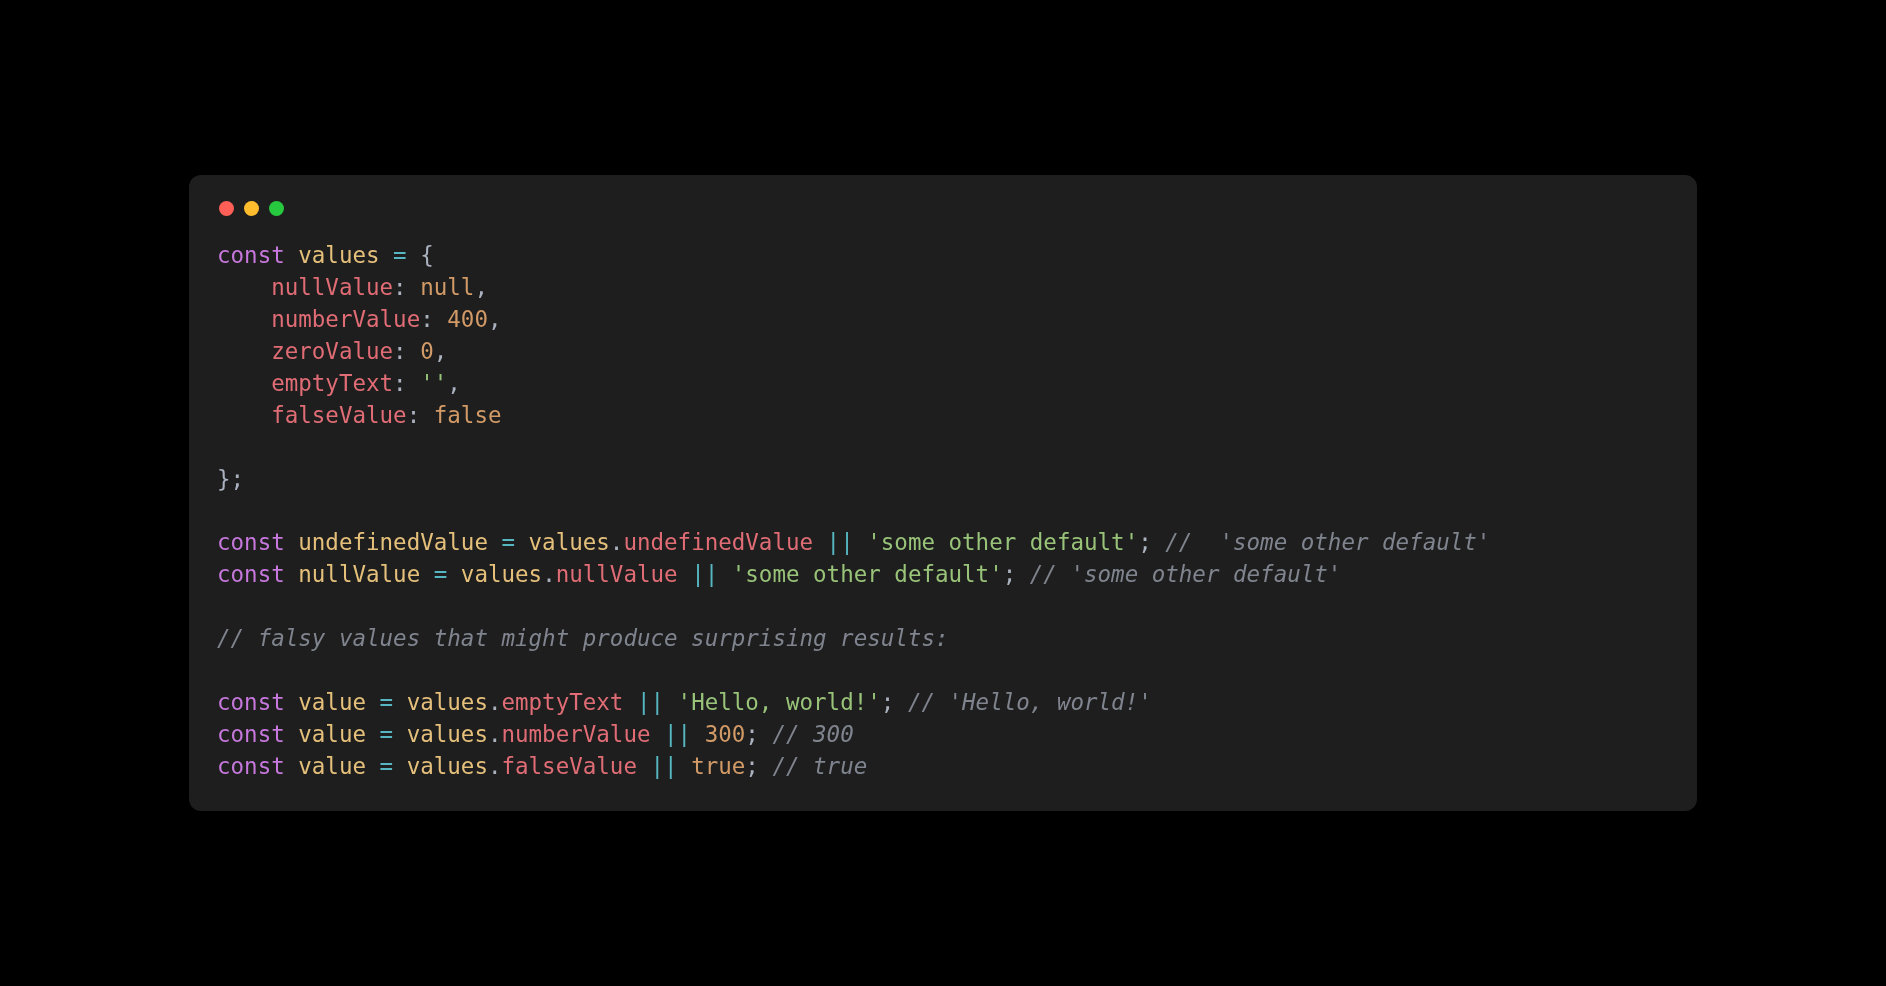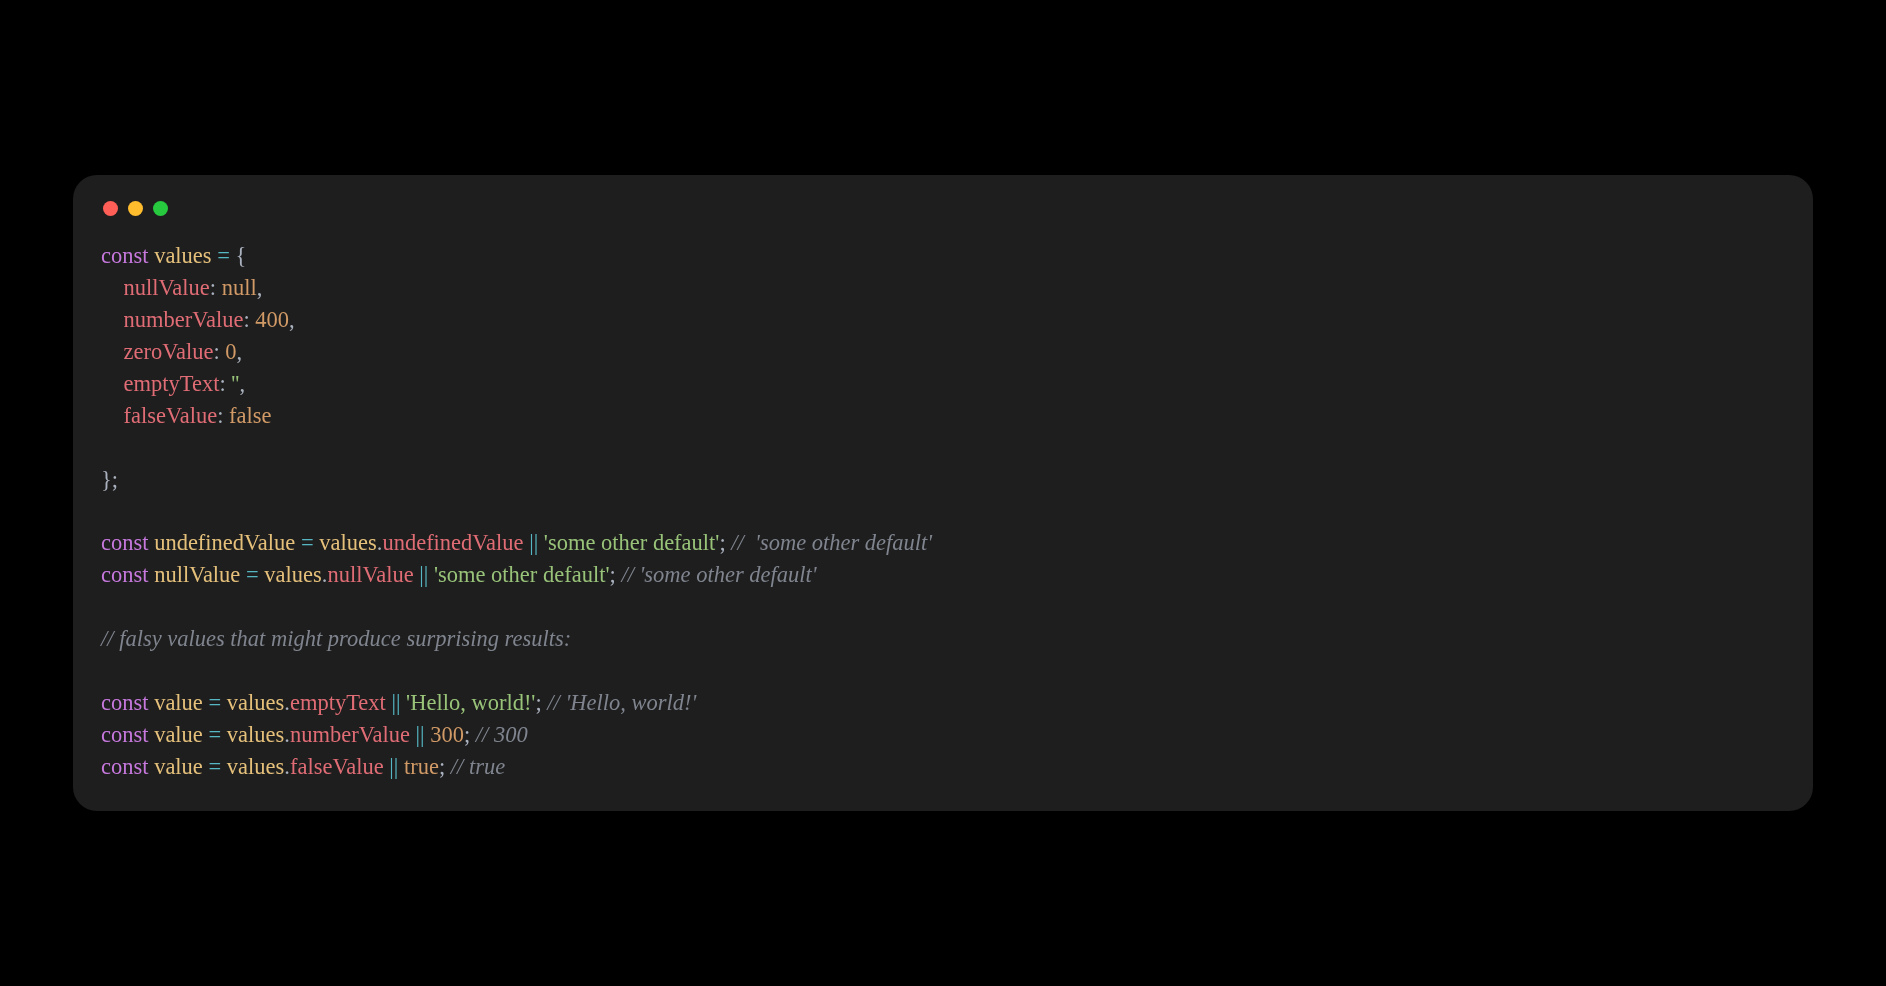--- a/index.html
+++ b/index.html
@@ -12,27 +12,26 @@
     font-family: ui-monospace, SFMono-Regular, Menlo, Monaco, Consolas, monospace;
   }
   .outer {
     display: flex;
     align-items: center;
     justify-content: center;
     width: 1886px;
     height: 986px;
   }
   .card {
-    width: 1740px;
+    width: 1508px;
     background: #1e1e1e;
-    border-radius: 24px;
+    border-radius: 12px;
     box-shadow: 0 20px 60px rgba(0,0,0,0.7);
     padding: 22px 28px 28px 28px;
     box-sizing: border-box;
-    font-family: Liberation Serif, serif;
   }
   .traffic {
     display: flex;
     gap: 10px;
     padding: 4px 2px 24px 2px;
   }
   .dot {
     width: 15px;
     height: 15px;
     border-radius: 50%;

